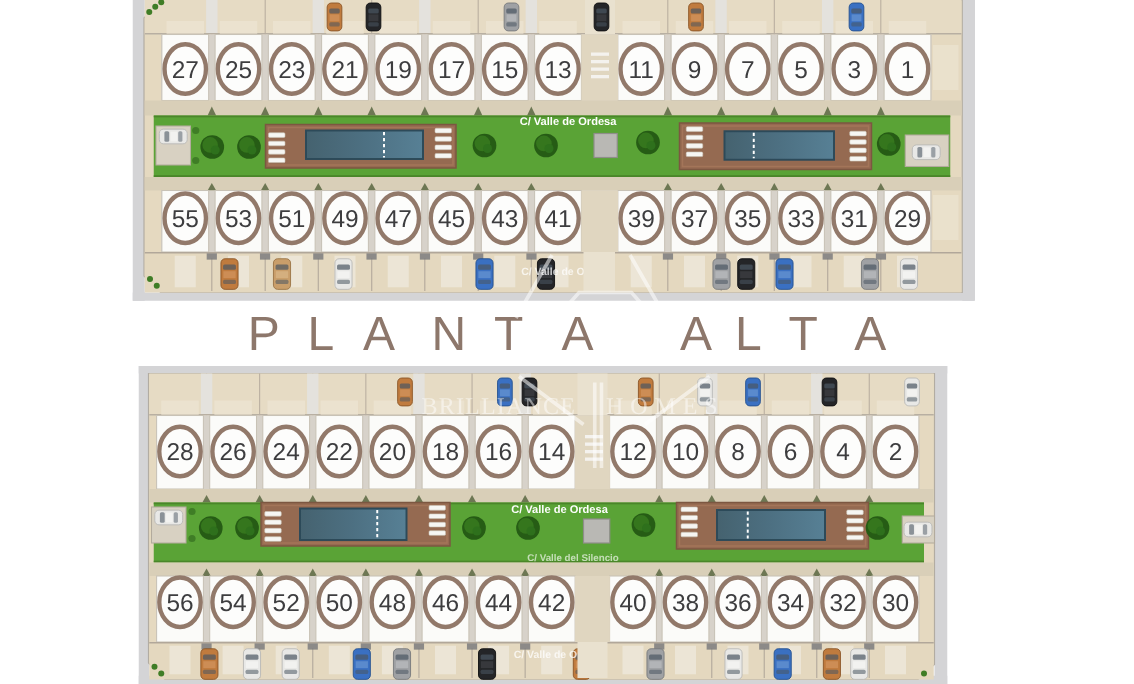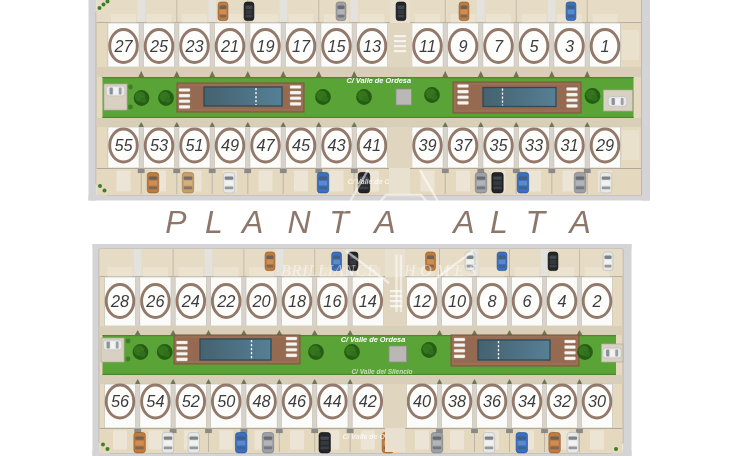--- a/index.html
+++ b/index.html
@@ -1,14 +1,14 @@
 <!DOCTYPE html>
 <html><head><meta charset="utf-8"><title>Planta Alta</title><style>
 html,body{margin:0;padding:0;background:#ffffff;}
-#page{position:relative;width:756px;height:456px;overflow:hidden;background:#fdba74;font-family:"Liberation Sans",sans-serif;font-style:italic;}
+#page{position:relative;width:756px;height:456px;overflow:hidden;background:#fdba74;font-family:"Liberation Sans",sans-serif;}
 svg{filter:blur(0.35px);}
 </style></head><body>
 <div id="page">
 <svg width="756" height="456" viewBox="0 0 756 456">
 <defs>
         <linearGradient id="water" x1="0" y1="0" x2="1" y2="0">
           <stop offset="0" stop-color="#45626f"></stop>
           <stop offset="0.5" stop-color="#4d7082"></stop>
           <stop offset="1" stop-color="#578095"></stop>
         </linearGradient>

